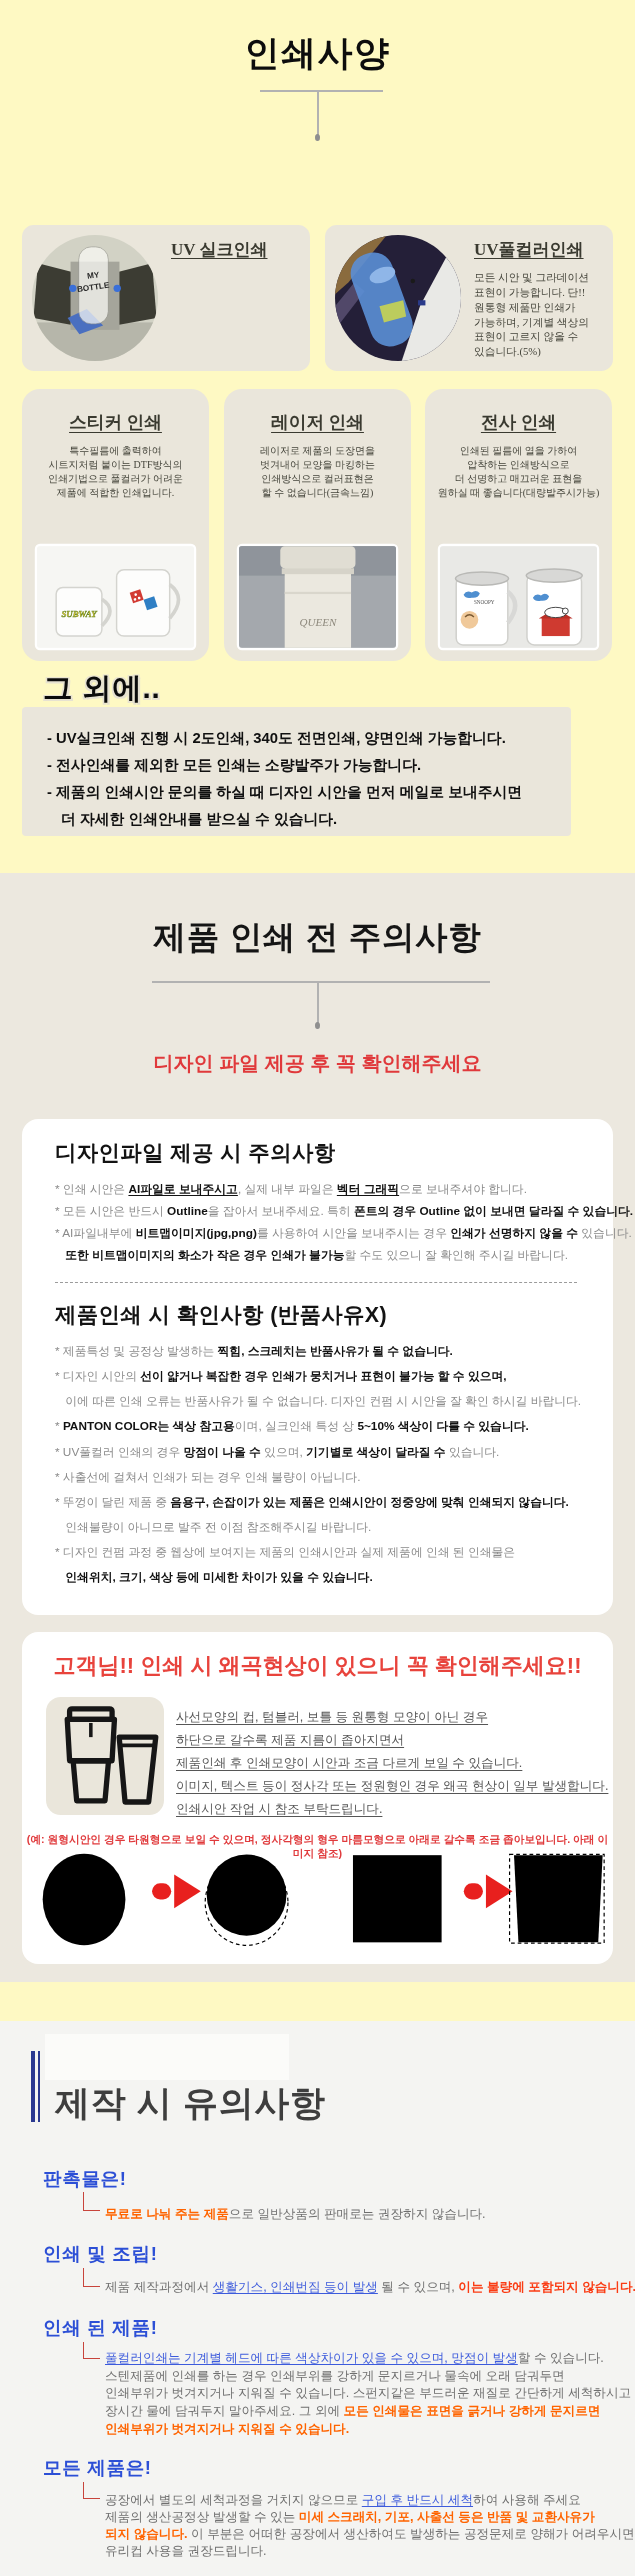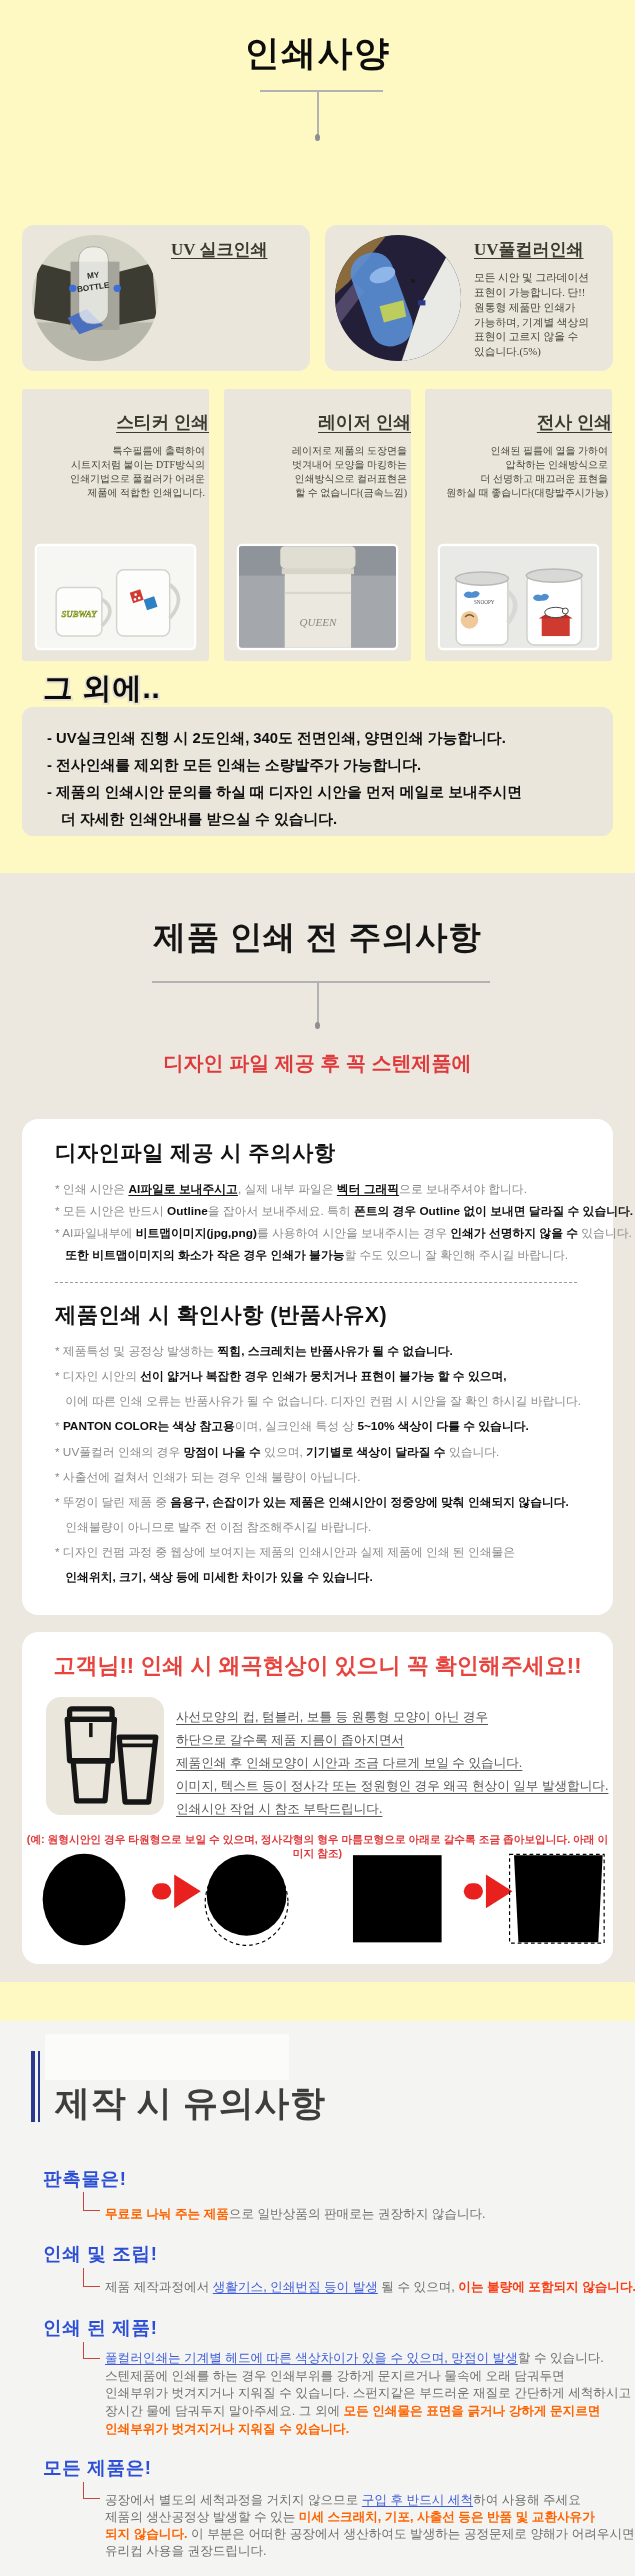--- a/index.html
+++ b/index.html
@@ -13,32 +13,32 @@
   .conn .dot{border-radius:50%;background:#8f8f8f}
   
   .method-box{position:absolute;top:225px;width:288px;height:146px;background:#EAE6DB;border-radius:11.8px}
   .mb-0{left:22px}.mb-1{left:325px}
   .circle-photo{position:absolute;left:10.3px;top:10.3px;width:126px;height:126px;border-radius:50%;overflow:hidden}
   .mb-info{position:absolute;left:149px;top:13.3px;width:133px;font-family:"Liberation Serif","DejaVu Serif",serif}
   .mb-info h3{margin:0 0 8.9px;font-size:17px;font-weight:700;color:#3a3a30;
               text-decoration:underline;text-underline-offset:3px}
   .mb-info p{margin:0;font-size:10.7px;line-height:14.8px;color:#45453b;white-space:pre-line}
   
-  .method-card{position:absolute;top:389px;width:187px;height:272px;background:#EAE6DB;border-radius:3px;
-               text-align:right;font-family:"Liberation Serif","DejaVu Serif",serif}
+  .method-card{position:absolute;top:389px;width:187px;height:272px;background:#EAE6DB;border-radius:18px;
+               text-align:center;font-family:"Liberation Serif","DejaVu Serif",serif}
   .mc-0{left:22px}.mc-1{left:224px}.mc-2{left:425px}
   .method-card h3{margin:20.7px 0 10.3px;font-size:17.7px;font-weight:700;color:#3a3a30;
                   text-decoration:underline;text-underline-offset:3.7px}
   .method-card p{margin:4px;font-size:10px;line-height:14px;color:#45453b;white-space:pre-line}
   .mc-photo{position:absolute;left:14.8px;bottom:13.3px;width:157px;height:102px;background:#fff;
             border-radius:3px;overflow:hidden;box-shadow:0 0 0 2.2px #fff}
   
   .etc-title{position:absolute;left:43px;top:669px;margin:0;font-size:29.5px;font-weight:900;color:#0b0b0b;
              letter-spacing:0.7px;text-shadow:2.2px 2.2px 0 #e7e2d1,-1.5px -1.5px 0 #e7e2d1,1.5px -1.5px 0 #e7e2d1,-1.5px 1.5px 0 #e7e2d1}
-  .etc-box{position:absolute;left:22px;top:707px;width:591px;height:129px;background:#EAE6DB;border-radius:11px;
+  .etc-box{position:absolute;left:22px;top:707px;width:549px;height:129px;background:#EAE6DB;border-radius:4px;
            box-sizing:border-box;padding:17.7px 14.8px 0 25px}
   .etc-box .line{font-size:14.8px;font-weight:700;color:#101010;line-height:27px}
   .etc-box .cont{padding-left:14px}
   
   .beige-band{position:absolute;left:0;top:873px;width:635px;height:1109px;background:#ECE8DF}
   .band-title{position:absolute;top:916px;left:0;width:100%;text-align:center;margin:0;
               font-size:32.5px;font-weight:900;color:#151515;letter-spacing:0.7px}
   .red-sub{position:absolute;top:1050px;left:0;width:100%;text-align:center;margin:0;
            font-size:20px;font-weight:900;color:#E0393B}
   
@@ -216,21 +216,21 @@
     <div class="line cont">더 자세한 인쇄안내를 받으실 수 있습니다.</div>
   </div>
 
   <div class="beige-band"></div>
   <h1 class="band-title">제품 인쇄 전 주의사항</h1>
   <div class="conn">
     <i class="abs" style="left:152px;top:981px;width:338px;height:1.5px"></i>
     <i class="abs" style="left:317px;top:981px;width:1.5px;height:43px"></i>
     <i class="dot abs" style="left:315px;top:1022px;width:5.2px;height:7.4px"></i>
   </div>
-  <p class="red-sub">디자인 파일 제공 후 꼭 스텐제품에</p>
+  <p class="red-sub">디자인 파일 제공 후 꼭 확인해주세요</p>
 
   <div class="card card1">
     <h2>디자인파일 제공 시 주의사항</h2>
     <div class="bul"><span class="k">* 인쇄 시안은 </span><span class="b u">AI파일로 보내주시고</span><span class="k">, 실제 내부 파일은 </span><span class="b u">벡터 그래픽</span><span class="k">으로 보내주셔야 합니다.</span></div>
     <div class="bul"><span class="k">* 모든 시안은 반드시 </span><span class="b">Outline</span><span class="k">을 잡아서 보내주세요. 특히 </span><span class="b">폰트의 경우 Outline 없이 보내면 달라질 수 있습니다.</span></div>
     <div class="bul"><span class="k">* AI파일내부에 </span><span class="b">비트맵이미지(jpg,png)</span><span class="k">를 사용하여 시안을 보내주시는 경우 </span><span class="b">인쇄가 선명하지 않을 수</span><span class="k"> 있습니다.</span></div>
     <div class="bul ind"><span class="b">또한 비트맵이미지의 화소가 작은 경우 인쇄가 불가능</span><span class="k">할 수도 있으니 잘 확인해 주시길 바랍니다.</span></div>
     <hr class="dash-div">
     <div class="chk">
       <h2>제품인쇄 시 확인사항 (반품사유X)</h2>

